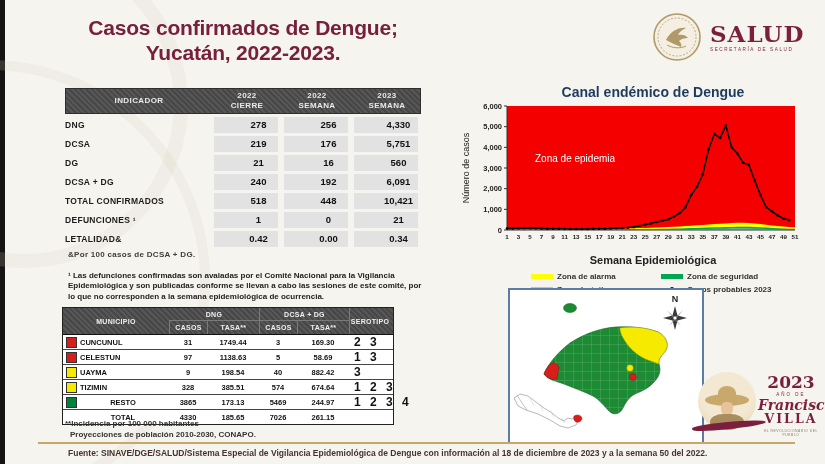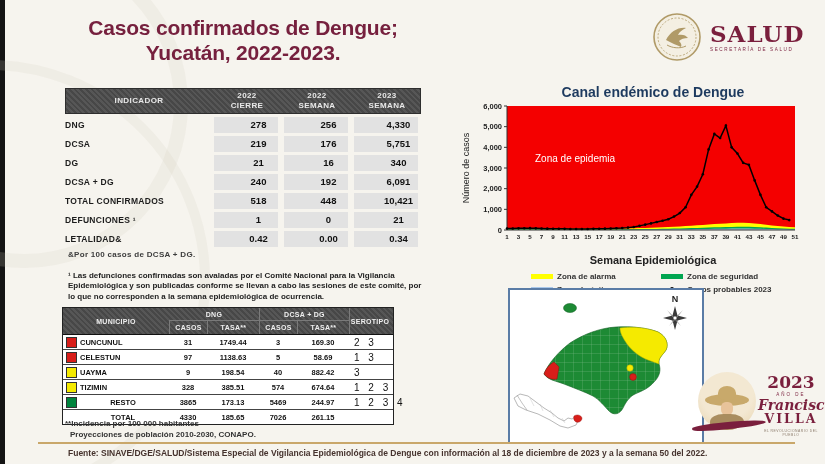--- a/index.html
+++ b/index.html
@@ -38,21 +38,21 @@
   #mh-dng{grid-column:3/5;grid-row:1;border-bottom:1px solid #7a7a7a;}
   #mh-dcsa{grid-column:5/7;grid-row:1;border-bottom:1px solid #7a7a7a;border-left:1px solid #7a7a7a;}
   #mh-serotipo{grid-column:7;grid-row:1/3;border-left:1px solid #7a7a7a;}
   .muni-h.sub{border-left:1px solid #7a7a7a;}
   .muni-row{height:14px;border-top:1px solid #444;align-items:center;}
   .muni-row:first-child{border-top:none;}
   .mr-box{width:9px;height:9px;border:1px solid #333;margin-left:3px;}
   .mr-name{font-size:7.5px;font-weight:bold;color:#111;padding-left:3px;}
   .mr-name.center{text-align:center;padding-left:0;}
   .mr-val{font-size:7.5px;font-weight:bold;color:#111;text-align:center;}
-  .mr-sero{font-size:10px;font-weight:normal;color:#111;padding-left:5px;letter-spacing:3px;white-space:nowrap;}
+  .mr-sero{font-size:12px;font-weight:bold;color:#111;padding-left:5px;letter-spacing:3px;white-space:nowrap;}
   #muni-fn{position:absolute;left:65px;top:419px;font-size:8px;font-weight:bold;color:#333;line-height:1.35;}
   #muni-fn .indent{padding-left:5px;}
 
   
   #chart{position:absolute;left:459px;top:84px;width:346px;}
   #chart-title{margin-left:42px;text-align:center;font-size:14px;font-weight:bold;color:#1d3a5f;margin-bottom:2px;}
   #chart-xlabel{margin-left:42px;text-align:center;font-size:11px;font-weight:bold;color:#222;margin-top:-2px;}
   #chart-legend{margin:6px 0 0 72px;display:grid;grid-template-columns:130px 150px;row-gap:4px;}
   .leg-item{display:flex;align-items:center;font-size:8px;font-weight:bold;color:#333;}
   .leg-swatch{width:22px;height:5px;margin-right:4px;flex:0 0 auto;}
@@ -127,21 +127,21 @@
         <div class="ind-grid ind-row">
           <div class="ind-label">DCSA</div>
           <div class="ind-val">219</div>
           <div class="ind-val">176</div>
           <div class="ind-val">5,751</div>
         </div>
         <div class="ind-grid ind-row">
           <div class="ind-label">DG</div>
           <div class="ind-val">21</div>
           <div class="ind-val">16</div>
-          <div class="ind-val">340</div>
+          <div class="ind-val">560</div>
         </div>
         <div class="ind-grid ind-row">
           <div class="ind-label">DCSA + DG</div>
           <div class="ind-val">240</div>
           <div class="ind-val">192</div>
           <div class="ind-val">6,091</div>
         </div>
         <div class="ind-grid ind-row">
           <div class="ind-label">TOTAL CONFIRMADOS</div>
           <div class="ind-val">518</div>

